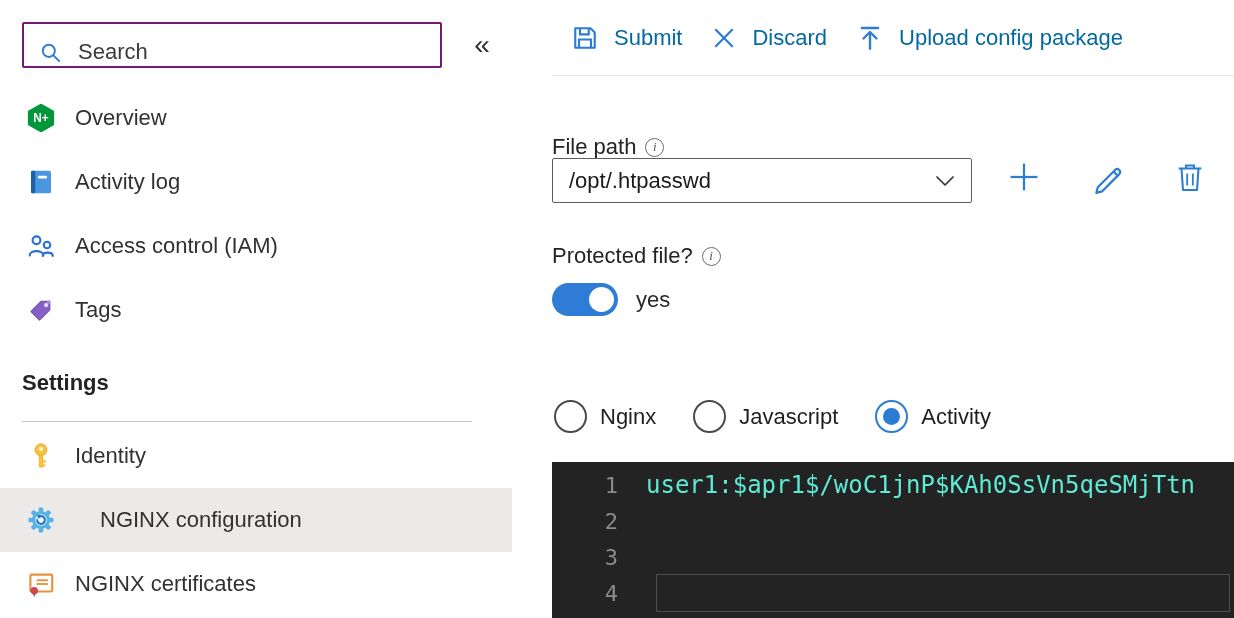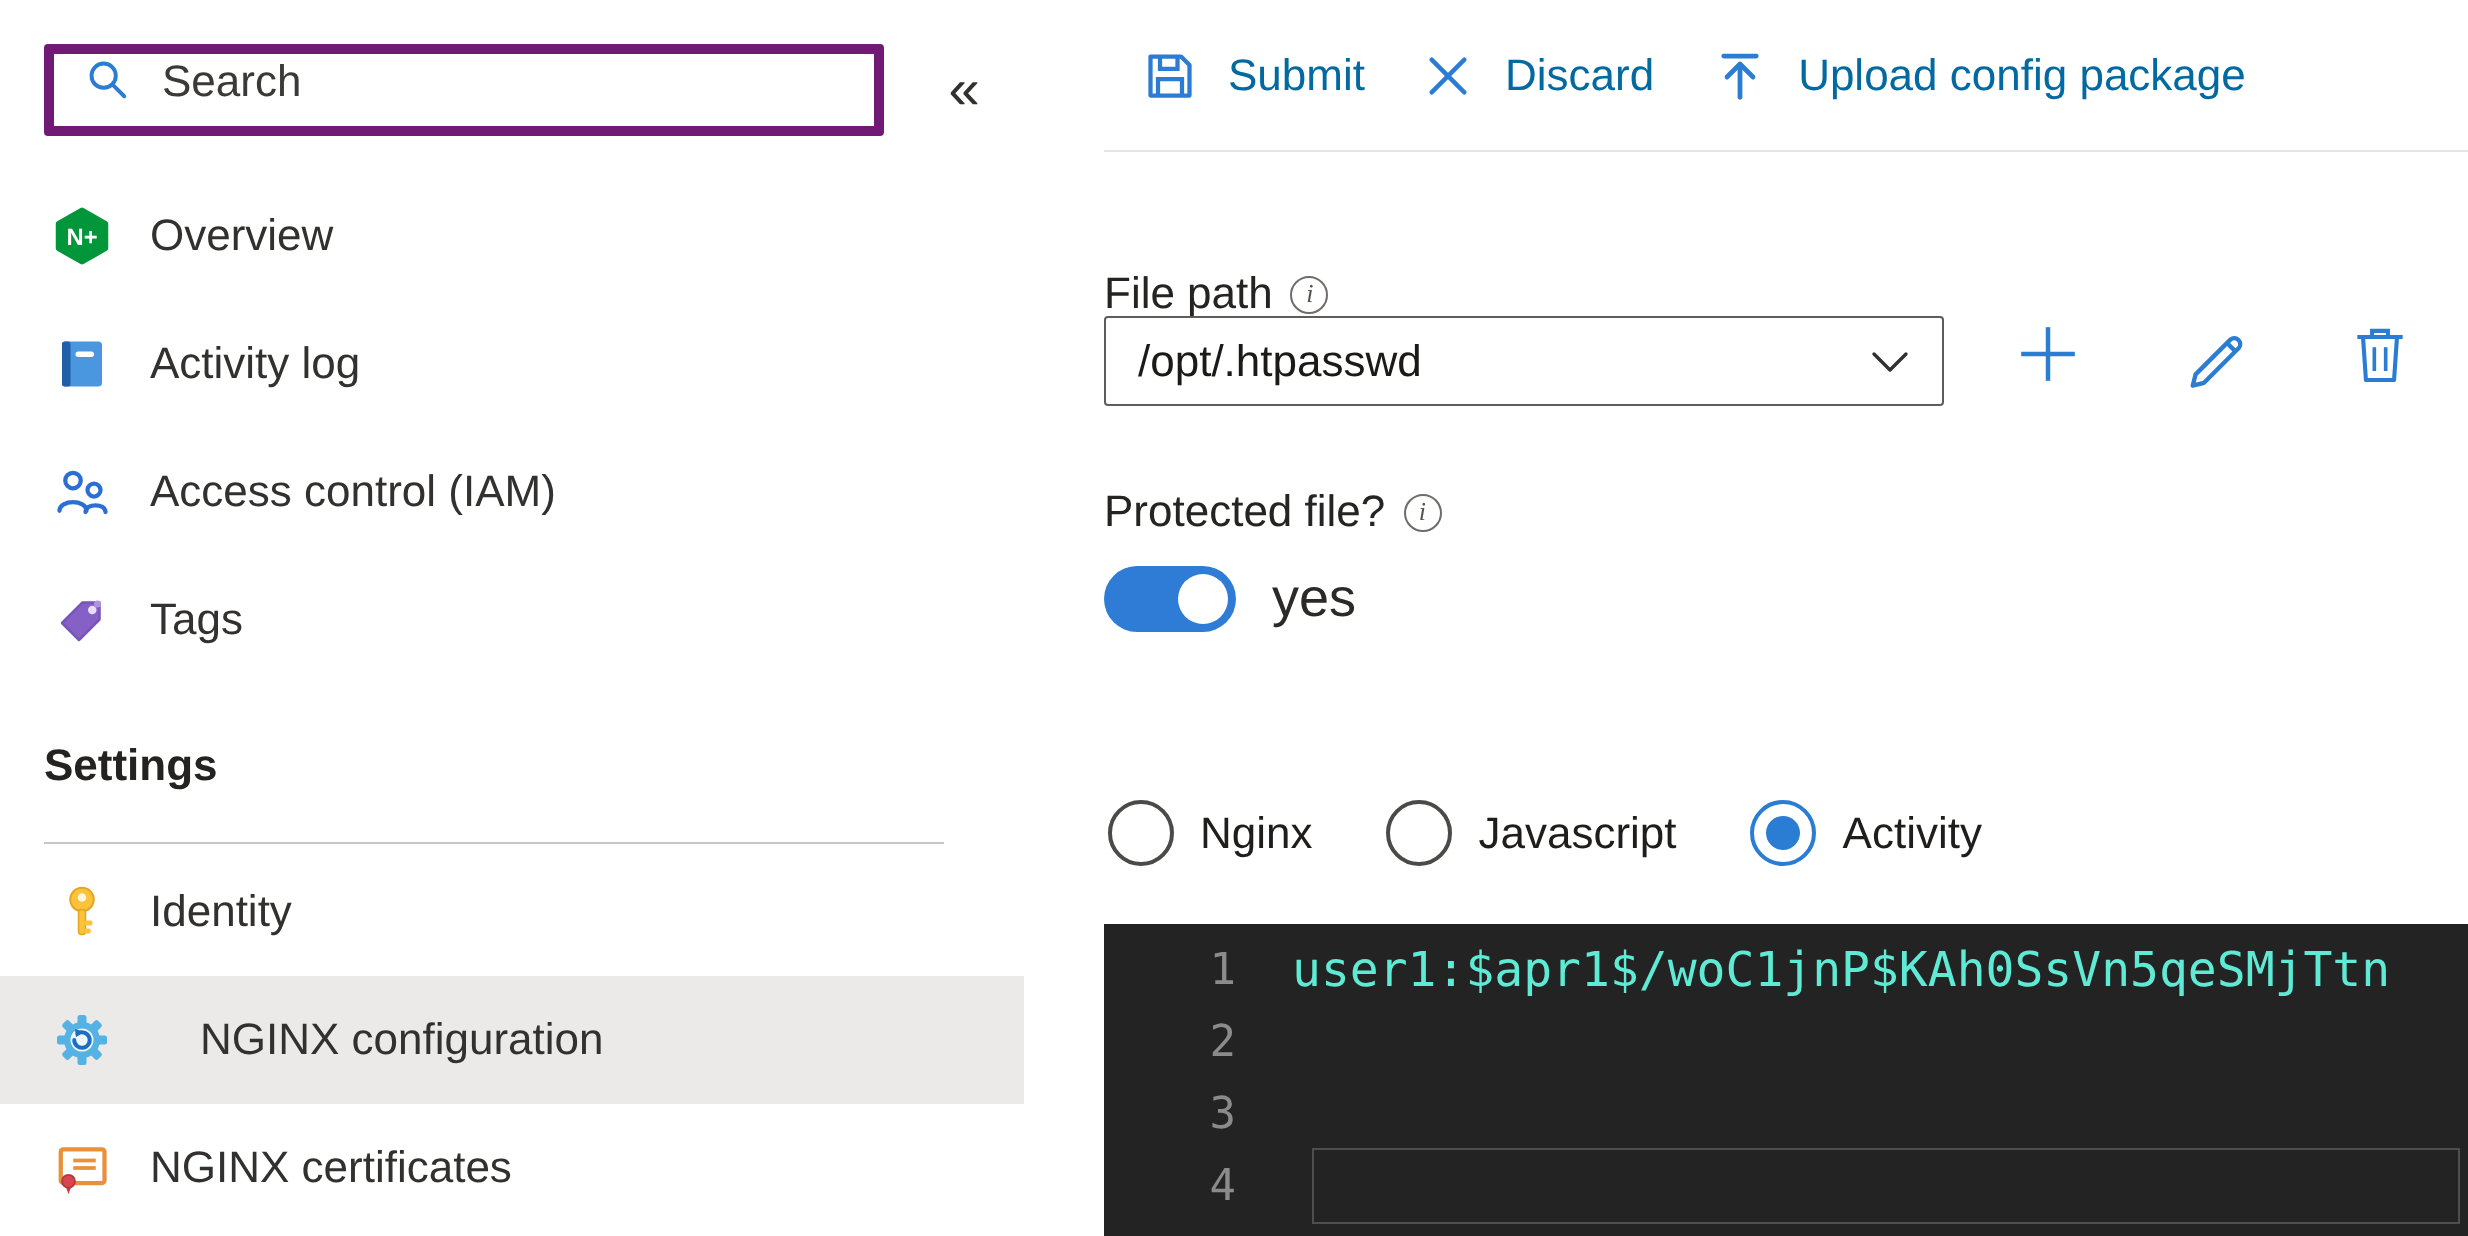--- a/index.html
+++ b/index.html
@@ -3,21 +3,21 @@
 <meta charset="utf-8">
 <style>
   html,body{margin:0;padding:0;background:#fff;}
   .app{position:relative;width:1234px;height:618px;background:#fff;overflow:hidden;
        font-family:"Liberation Sans",sans-serif;color:#323130;}
   svg{display:block;}
 
   
   .sidebar{position:absolute;left:0;top:0;width:512px;height:618px;}
   .search-box{position:absolute;left:22px;top:22px;width:420px;height:46px;
-      border:5px solid #701a75;border-radius:2px;display:flex;align-items:flex-start;box-sizing:border-box;}
+      border:2px solid #701a75;border-radius:2px;display:flex;align-items:flex-end;box-sizing:border-box;}
   .search-box .mag{margin:0 12px 0 14px;}
   .search-input{border:none;outline:none;flex:1;font-size:22px;color:#323130;
       font-family:"Liberation Sans",sans-serif;background:transparent;}
   .search-input::placeholder{color:#3b3a39;opacity:1;}
   .collapse-btn{position:absolute;left:464px;top:26px;width:36px;height:38px;
       font-size:28px;color:#323130;display:flex;align-items:center;justify-content:center;cursor:pointer;}
   .nav{position:absolute;left:0;width:512px;}
   .nav1{top:86px;} .nav2{top:424px;}
   .nav-item{height:64px;display:flex;align-items:center;padding-left:26px;gap:19px;
       font-size:22px;cursor:pointer;}
@@ -43,21 +43,21 @@
   .combo-value{margin-left:16px;flex:1;font-size:22px;color:#1b1a19;}
   .combo-chevron{margin-right:16px;}
 
   .icon-btn{position:absolute;top:155px;width:44px;height:44px;display:flex;
       align-items:center;justify-content:center;cursor:pointer;}
   .btn-plus{left:450px;} .btn-edit{left:534px;} .btn-delete{left:616px;}
 
   .toggle-row{position:absolute;left:0;top:283px;display:flex;align-items:center;gap:18px;}
   .toggle{width:66px;height:33px;border-radius:17px;background:#2e7cd6;position:relative;cursor:pointer;}
   .toggle-knob{position:absolute;right:4px;top:4px;width:25px;height:25px;border-radius:50%;background:#fff;}
-  .toggle-state{font-size:27px;color:#2b2a29;}
+  .toggle-state{font-size:22px;color:#2b2a29;}
 
   .radio-row{position:absolute;left:2px;top:400px;display:flex;align-items:center;}
   .radio-opt{display:flex;align-items:center;gap:13px;cursor:pointer;}
   .radio-opt + .radio-opt{margin-left:37px;}
   .radio-circle{width:33px;height:33px;border-radius:50%;border:2px solid #4a4a48;box-sizing:border-box;
       display:flex;align-items:center;justify-content:center;background:#fff;}
   .radio-opt.selected .radio-circle{border-color:#2b7cd3;}
   .radio-dot{width:17px;height:17px;border-radius:50%;background:#2b7cd3;}
   .radio-label{font-size:22px;color:#1f1e1d;}
 

